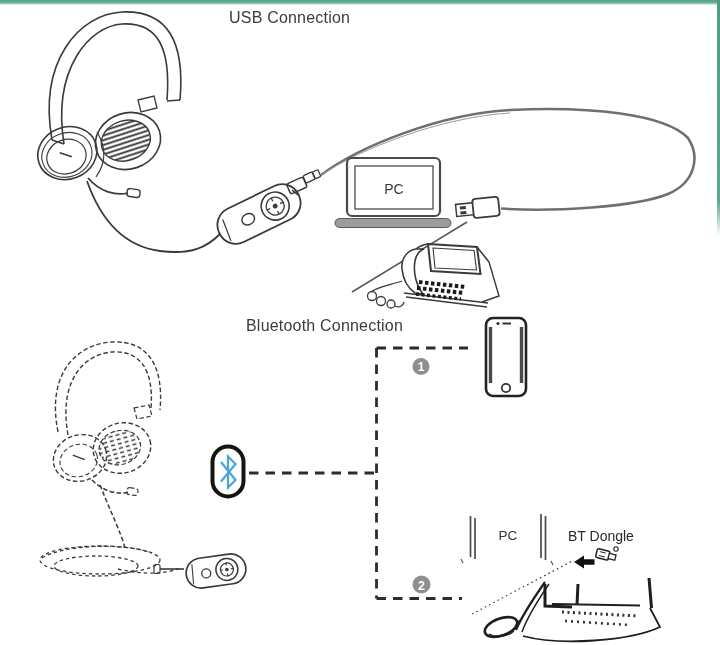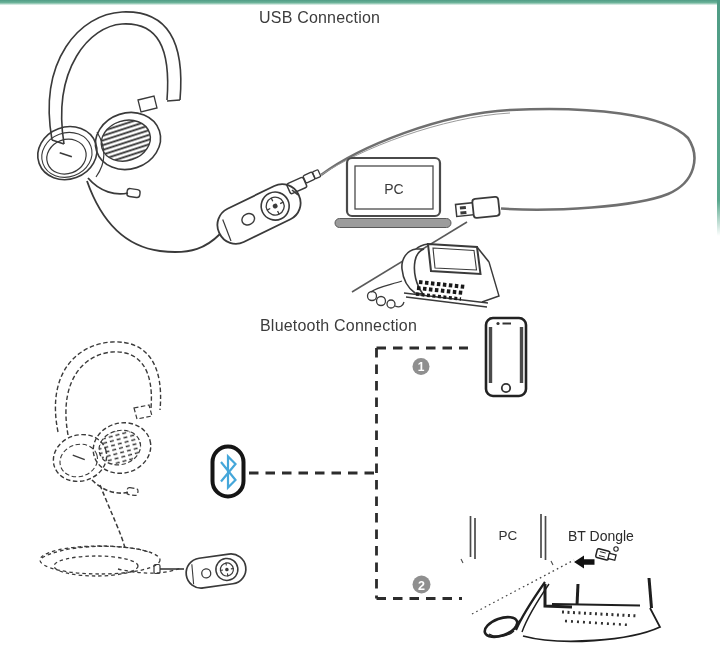--- a/index.html
+++ b/index.html
@@ -2,23 +2,23 @@
 <html><head>
 <meta charset="utf-8">
 <style>
   html,body{margin:0;padding:0;background:#fff;}
   .canvas{position:relative;width:720px;height:645px;background:#ffffff;overflow:hidden;
           font-family:"Liberation Sans","DejaVu Sans",sans-serif;}
   .top-border{position:absolute;left:0;top:0;width:720px;height:5px;
               background:linear-gradient(to bottom,#4f9c85 0%,#6db49a 55%,rgba(190,224,210,.25) 100%);}
   .right-border{position:absolute;right:0;top:0;width:3px;height:236px;
                 background:linear-gradient(to bottom,#4f9c85 0%,#5aa88e 85%,rgba(255,255,255,0) 100%);}
-  .section-title{position:absolute;font-size:16px;color:#3c3c3c;letter-spacing:.2px;margin-left:30px;}
+  .section-title{position:absolute;font-size:16px;color:#3c3c3c;letter-spacing:.2px;}
   #usb-title{left:229px;top:9px;}
-  #bt-title{left:230px;top:317px;}
+  #bt-title{left:246px;top:317px;}
   svg{position:absolute;left:0;top:0;}
   svg text{font-family:"Liberation Sans","DejaVu Sans",sans-serif;}
 </style>
 </head>
 <body>
 
 <div class="canvas">
   <div class="top-border"></div>
   <div class="right-border"></div>
 

